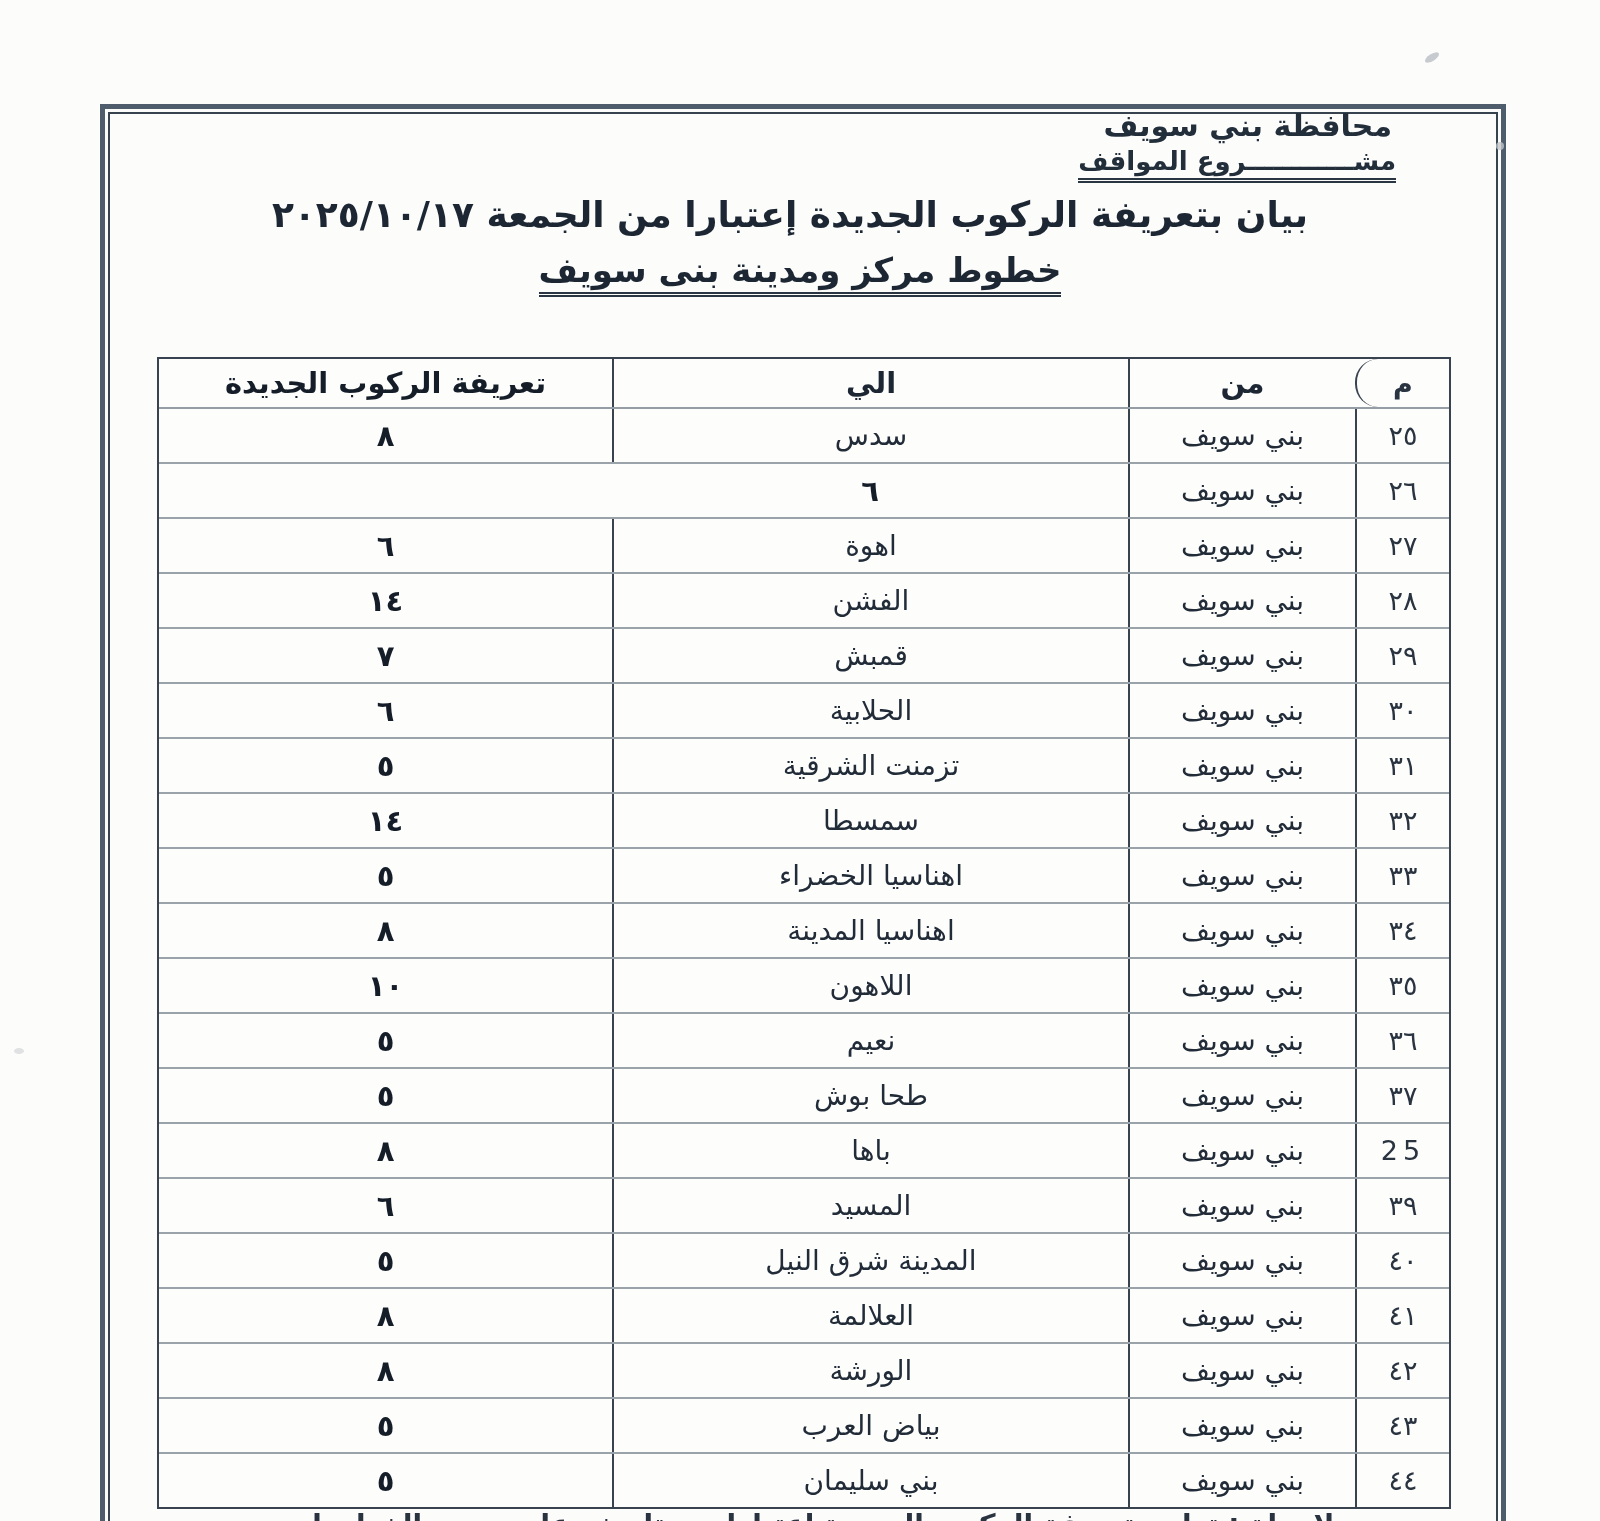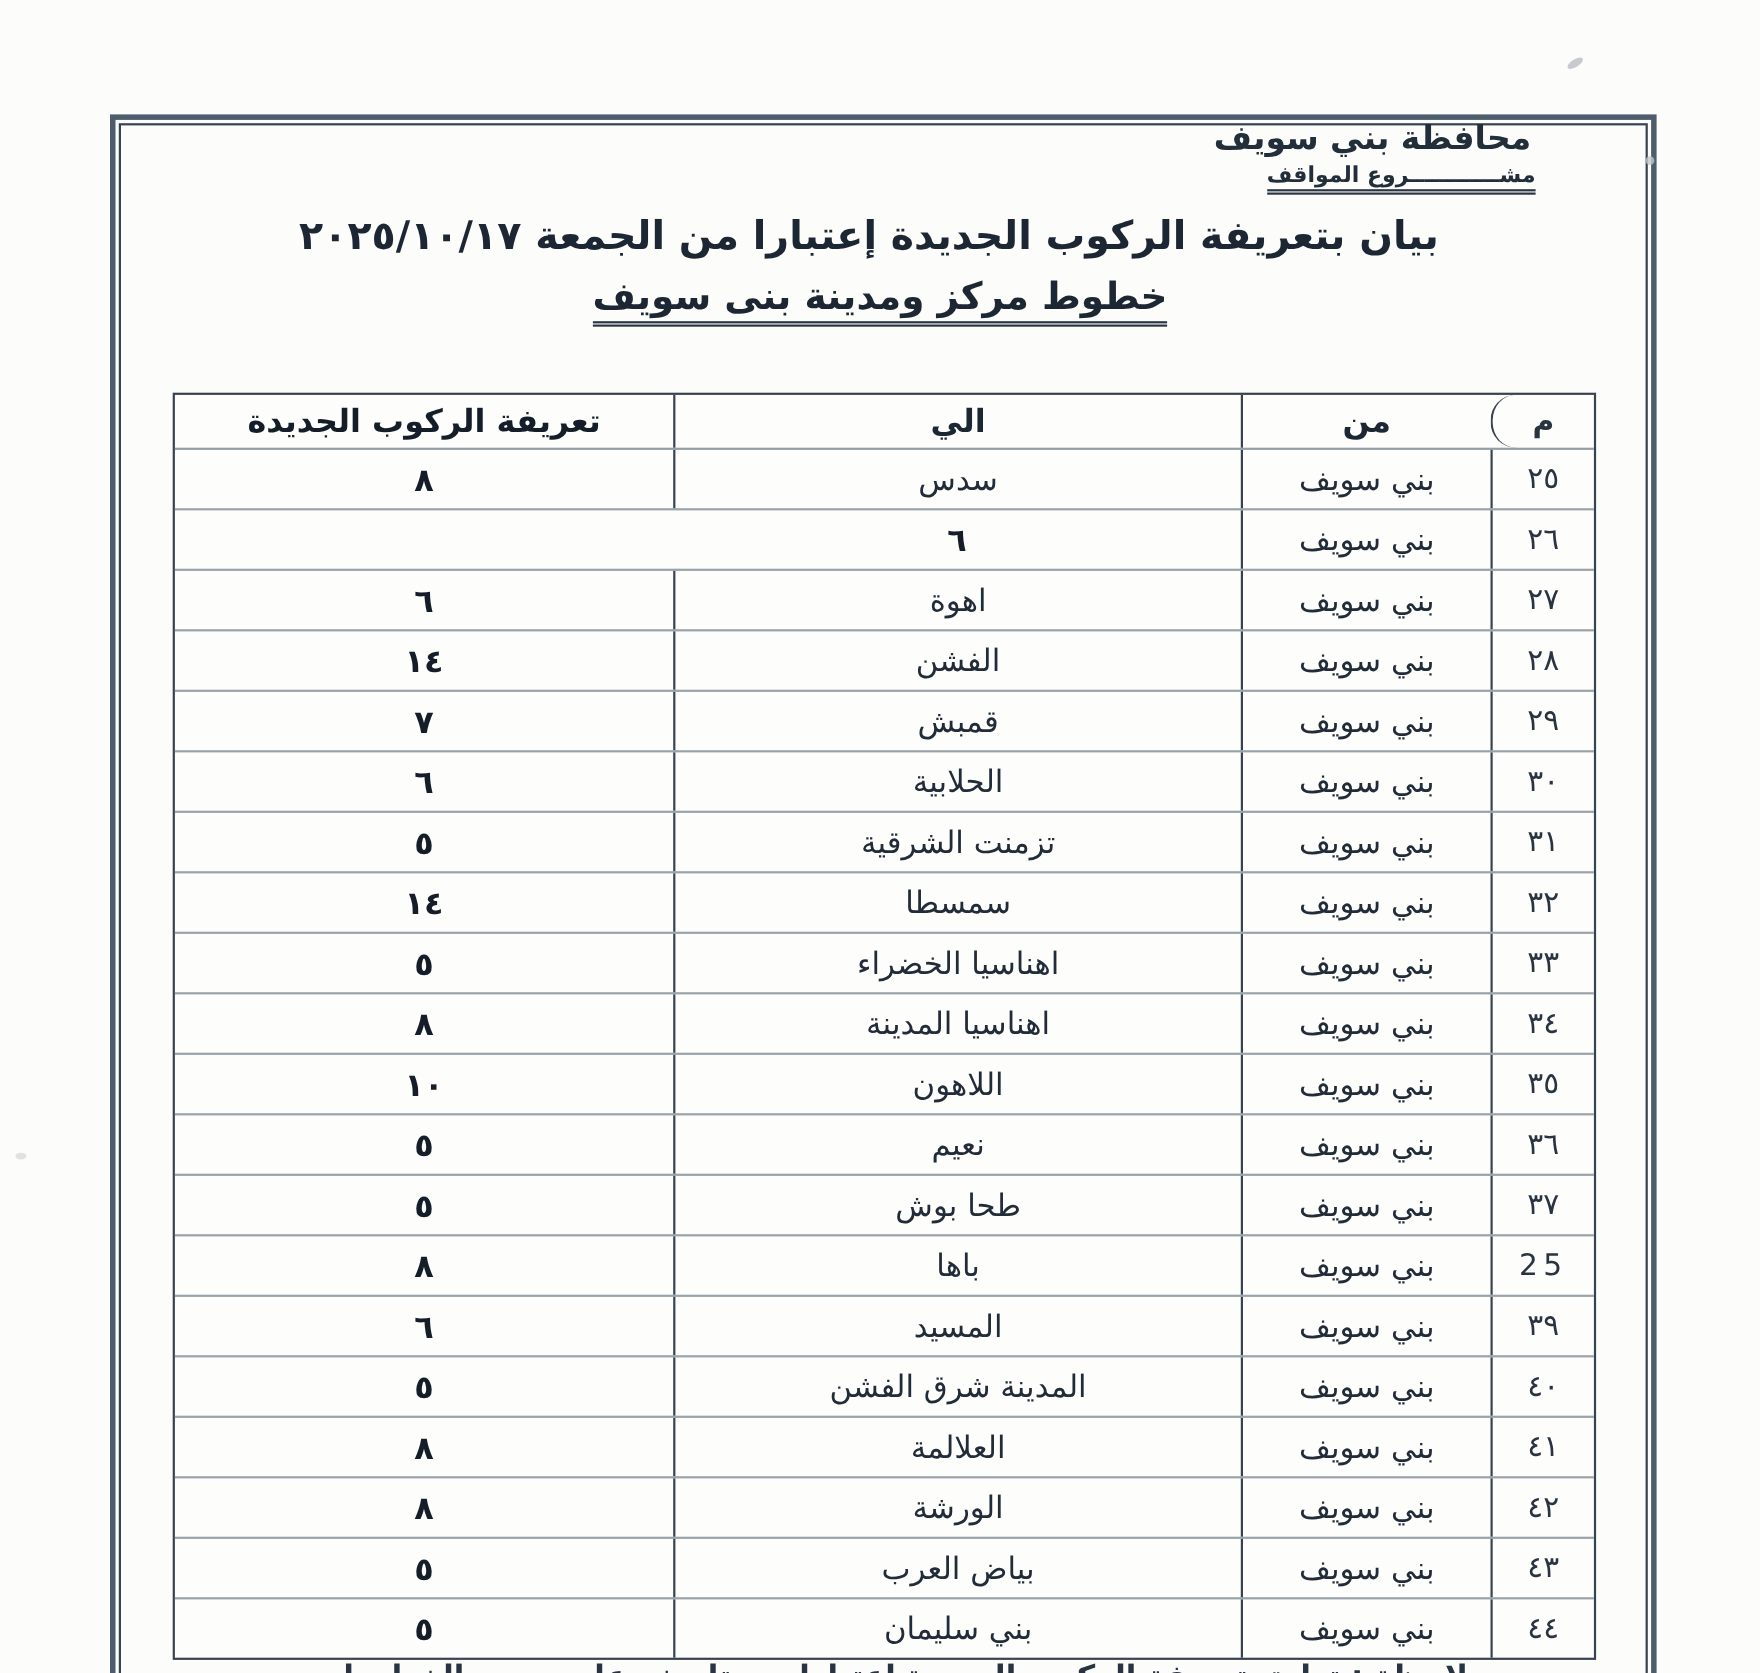--- a/index.html
+++ b/index.html
@@ -17,21 +17,21 @@
   .frame-inner{
     position:absolute;left:3px;top:3px;right:3px;bottom:3px;
     border:2px solid #37434f;
   }
   .org1{
     position:absolute;top:108px;right:208px;
     font-size:30px;font-weight:bold;color:#232e3b;text-align:right;
   }
   .org2{
     position:absolute;top:146px;right:204px;
-    font-size:20px;font-weight:bold;color:#232e3b;text-align:right;
+    font-size:26px;font-weight:bold;color:#232e3b;text-align:right;
   }
   .dbl-underline{
     padding-bottom:2px;
     border-bottom:5px double #2a3542;
   }
   .title{
     position:absolute;top:194px;left:0;width:1580px;
     text-align:center;font-size:36px;font-weight:bold;color:#1c2733;
   }
   .subtitle{
@@ -192,21 +192,21 @@
         </div>
         <div class="trow tdata">
           <div class="tcell num">٣٩</div>
           <div class="tcell from">بني سويف</div>
           <div class="tcell to">المسيد</div>
           <div class="tcell fare">٦</div>
         </div>
         <div class="trow tdata">
           <div class="tcell num">٤٠</div>
           <div class="tcell from">بني سويف</div>
-          <div class="tcell to">المدينة شرق الفشن</div>
+          <div class="tcell to">المدينة شرق النيل</div>
           <div class="tcell fare">٥</div>
         </div>
         <div class="trow tdata">
           <div class="tcell num">٤١</div>
           <div class="tcell from">بني سويف</div>
           <div class="tcell to">العلالمة</div>
           <div class="tcell fare">٨</div>
         </div>
         <div class="trow tdata">
           <div class="tcell num">٤٢</div>

